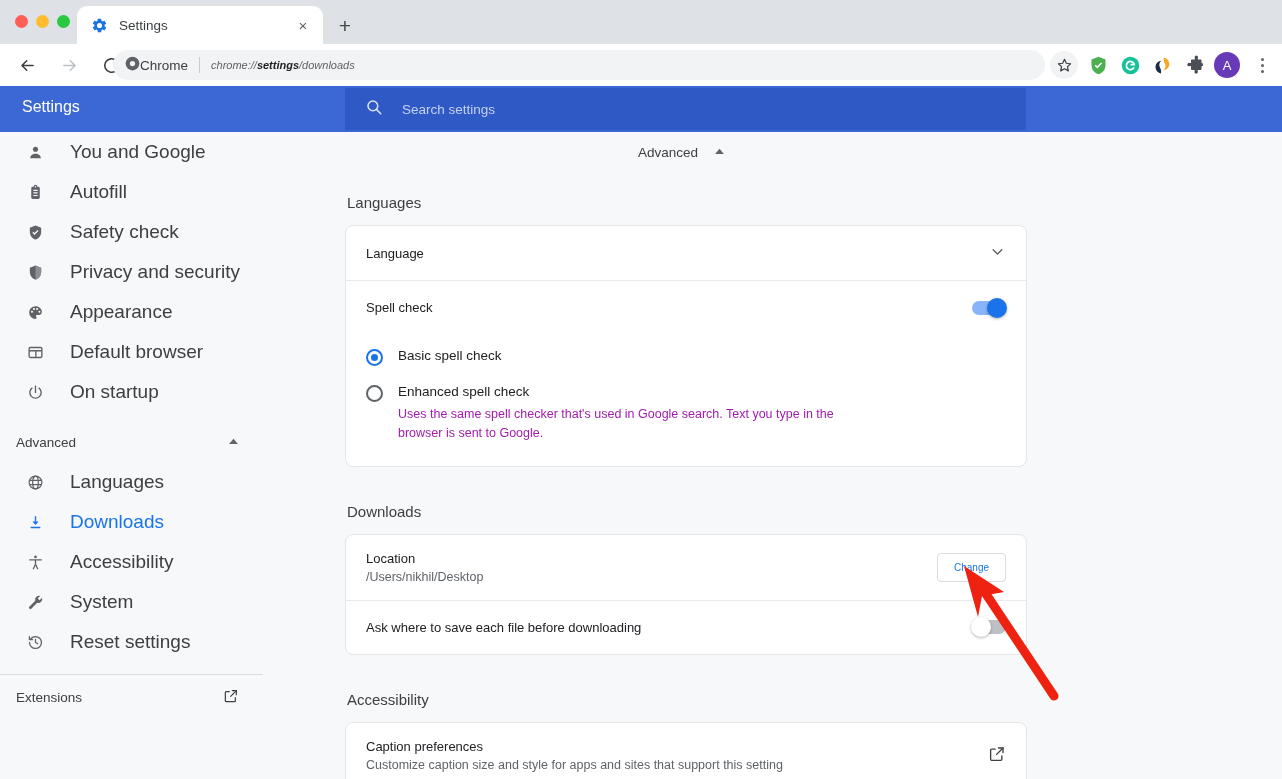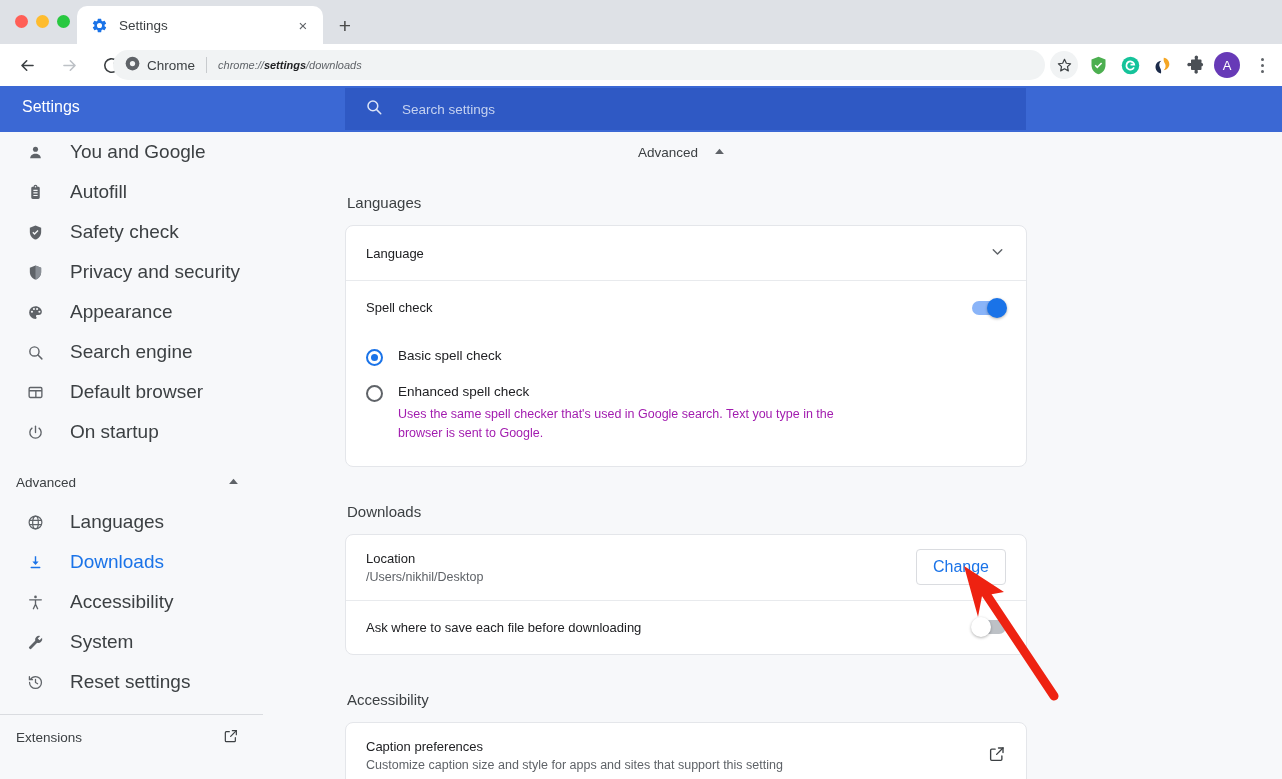--- a/index.html
+++ b/index.html
@@ -51,21 +51,21 @@
     width: 30px; height: 30px; margin-left: 12px;
     display: flex; align-items: center; justify-content: center;
     color: #3c4043;
   }
   .nav-btn.disabled { color: #bdc1c6; }
   .omnibox {
     position: absolute; left: 113px; top: 6px; width: 932px; height: 30px;
     background: #f1f3f4; border-radius: 15px;
     display: flex; align-items: center; padding: 0 12px;
   }
-  .omni-chip { display: flex; align-items: center; gap: 7px; }
+  .omni-chip { display: flex; align-items: center; gap: 0; }
   .omni-chip-text { font-size: 13.5px; color: #3c4043; }
   .omni-divider { width: 1px; height: 16px; background: #c8cbce; margin: 0 11px; }
   .omni-url { font-size: 11px; color: #5f6368; white-space: nowrap; font-style: italic; }
   .omni-url b { color: #202124; font-weight: 700; }
   .star-btn {
     position: absolute; left: 1050px; top: 51px; width: 28px; height: 28px;
     border-radius: 50%; background: #f1f3f4;
     display: flex; align-items: center; justify-content: center;
   }
   .ext-icons {
@@ -185,21 +185,21 @@
   }
   .radio-texts { margin-left: 15px; }
   .radio-label { font-size: 13.5px; color: #202124; }
   .radio-desc {
     font-size: 12.5px; color: #a21caf; margin-top: 6px;
     line-height: 1.55; max-width: 470px;
   }
 
   .btn-outline {
     border: 1px solid #dadce0; border-radius: 4px; background: #fff;
-    color: #1a73e8; font-size: 16px; font-weight: 500;
+    color: #1a73e8; font-size: 10px; font-weight: 500;
     padding: 8px 16px; font-family: "Liberation Sans", sans-serif; margin-left: 23px;
   }
 
   
   .arrow-overlay {
     position: absolute; left: 0; top: 0; width: 1282px; height: 779px;
     pointer-events: none;
   }
 </style>
 </head>
@@ -357,29 +357,20 @@
 
       <div class="nav-item">
         <span class="ic">
           <svg width="17" height="17" viewBox="0 0 24 24" fill="currentColor">
               <path d="M12 3a9 9 0 000 18c.9 0 1.6-.7 1.6-1.6 0-.4-.2-.8-.5-1.1-.3-.3-.4-.6-.4-1 0-.9.7-1.6 1.6-1.6H16a5 5 0 005-5c0-4.1-4-7.7-9-7.7zM7 12.5a1.5 1.5 0 110-3 1.5 1.5 0 010 3zm2.8-4a1.5 1.5 0 110-3 1.5 1.5 0 010 3zm4.4 0a1.5 1.5 0 110-3 1.5 1.5 0 010 3zm3.3 4a1.5 1.5 0 110-3 1.5 1.5 0 010 3z"></path>
             </svg>
         </span>
         <span class="lbl">Appearance</span>
       </div>
 
-      <div class="nav-item">
-        <span class="ic">
-          <svg width="17" height="17" viewBox="0 0 24 24" fill="none" stroke="currentColor" stroke-width="2" stroke-linecap="round">
-              <circle cx="10.5" cy="10.5" r="6.5"></circle>
-              <path d="M15.5 15.5L21 21"></path>
-            </svg>
-        </span>
-        <span class="lbl">Search engine</span>
-      </div>
 
       <div class="nav-item">
         <span class="ic">
           <svg width="17" height="17" viewBox="0 0 24 24" fill="none" stroke="currentColor" stroke-width="1.9">
               <rect x="3" y="5" width="18" height="14" rx="1.6"></rect>
               <path d="M3 9.5h18M12.5 9.5V19"></path>
             </svg>
         </span>
         <span class="lbl">Default browser</span>
       </div>

